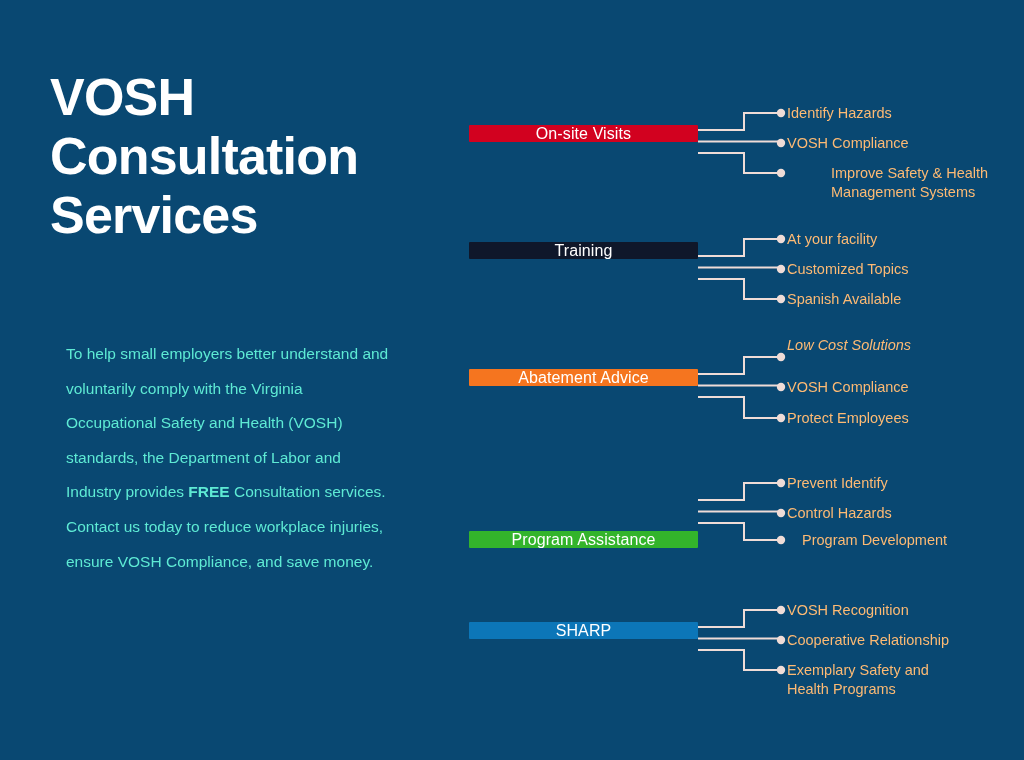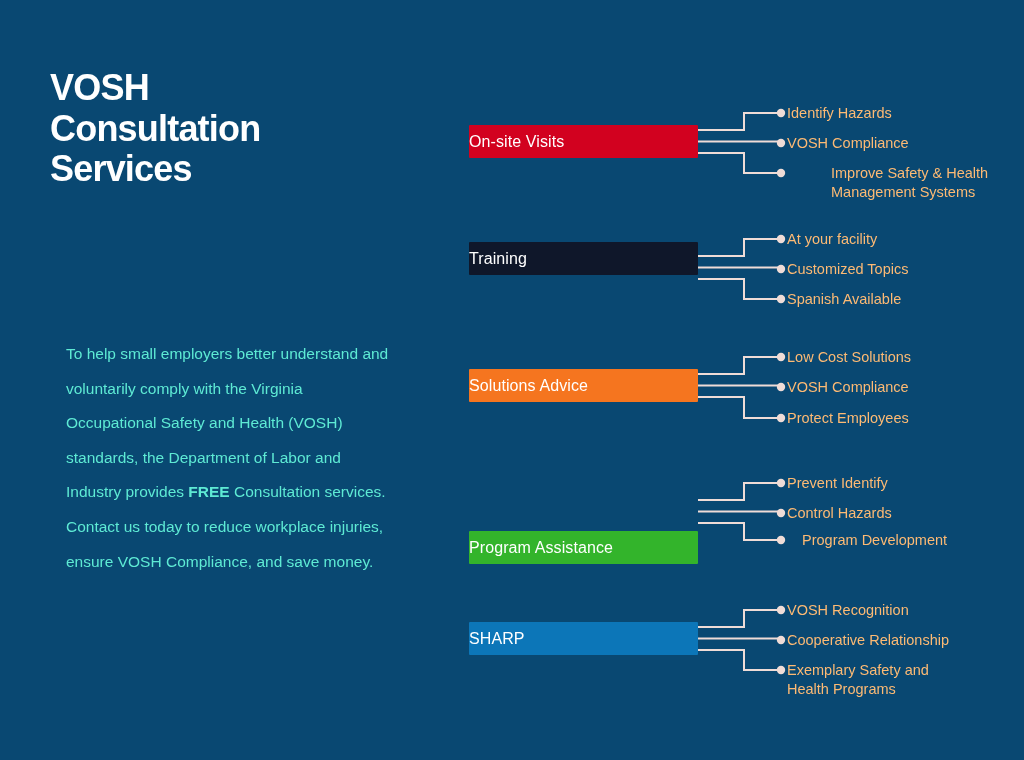--- a/index.html
+++ b/index.html
@@ -22,21 +22,21 @@
 
   
   #left-col {
     position: absolute;
     left: 50px;
     top: 68px;
     width: 380px;
   }
   #page-title {
     color: #ffffff;
-    font-size: 36px;
+    font-size: 52px;
     font-weight: bold;
     line-height: 1.13;
     letter-spacing: -0.8px;
     margin: 0;
     white-space: pre-line;
   }
   #intro-paragraph {
     margin: 16px;
     position: absolute;
     left: 0;
@@ -61,27 +61,27 @@
   }
   .branch-group {
     position: absolute;
     left: 0;
     width: 555px;
   }
   .branch-bar {
     position: absolute;
     left: 0;
     width: 229px;
-    height: 33px;
+    height: 17px;
     border-radius: 1px;
     color: #ffffff;
     font-size: 16px;
     display: flex;
     align-items: center;
-    justify-content: flex-start;
+    justify-content: center;
     box-sizing: border-box;
     letter-spacing: 0.1px;
   }
   .connector-svg {
     position: absolute;
     left: 229px;
     top: 0;
     overflow: visible;
   }
   .leaf-list {
@@ -144,32 +144,32 @@
           <circle cx="83" cy="299" r="4.2" fill="#efdcd7"></circle>
         </svg>
         <div class="leaf-list">
           <div class="leaf-item" style="top: 230px;">At your facility</div>
           <div class="leaf-item" style="top: 260px;">Customized Topics</div>
           <div class="leaf-item" style="top: 290px; text-align: center;">Spanish Available</div>
         </div>
       </div>
       <div class="branch-group">
         <div class="branch-bar" style="top: 369px; background: rgb(245, 117, 31);">
-          <span>Solutions Advice</span>
+          <span>Abatement Advice</span>
         </div>
         <svg class="connector-svg" width="110" height="101" viewBox="0 337 110 101" style="top: 337px;">
           <path d="M 0 374 H 46 V 357 H 83" fill="none" stroke="#efdcd7" stroke-width="2"></path>
           <circle cx="83" cy="357" r="4.2" fill="#efdcd7"></circle>
           <path d="M 0 385.5 H 83" fill="none" stroke="#efdcd7" stroke-width="2"></path>
           <circle cx="83" cy="387" r="4.2" fill="#efdcd7"></circle>
           <path d="M 0 397 H 46 V 418 H 83" fill="none" stroke="#efdcd7" stroke-width="2"></path>
           <circle cx="83" cy="418" r="4.2" fill="#efdcd7"></circle>
         </svg>
         <div class="leaf-list">
-          <div class="leaf-item" style="top: 348px;">Low Cost Solutions</div>
+          <div class="leaf-item" style="top: 336px; font-style: italic;">Low Cost Solutions</div>
           <div class="leaf-item" style="top: 378px;">VOSH Compliance</div>
           <div class="leaf-item" style="top: 409px;">Protect Employees</div>
         </div>
       </div>
       <div class="branch-group">
         <div class="branch-bar" style="top: 495px; background: rgb(51, 180, 43); margin-top: 36px;">
           <span>Program Assistance</span>
         </div>
         <svg class="connector-svg" width="110" height="97" viewBox="0 463 110 97" style="top: 463px;">
           <path d="M 0 500 H 46 V 483 H 83" fill="none" stroke="#efdcd7" stroke-width="2"></path>

